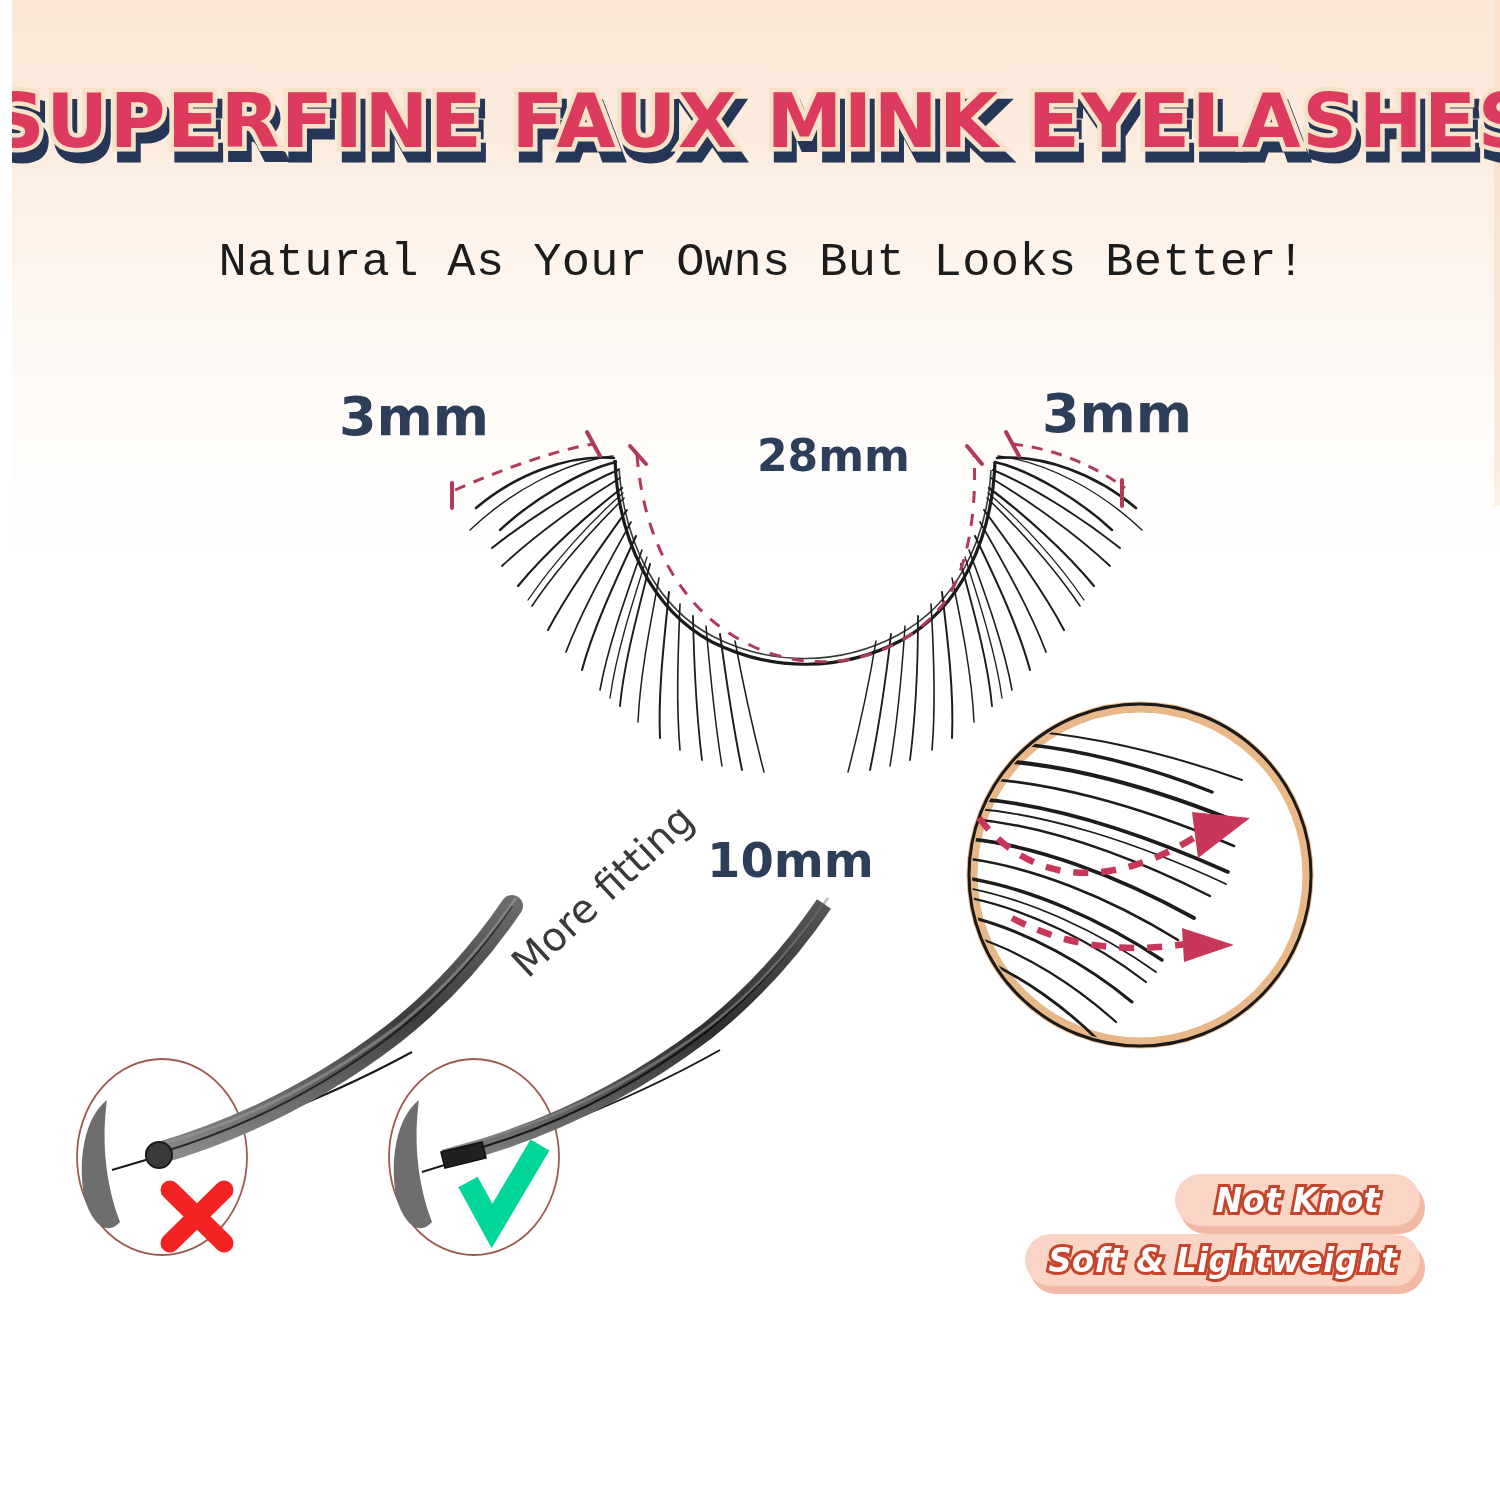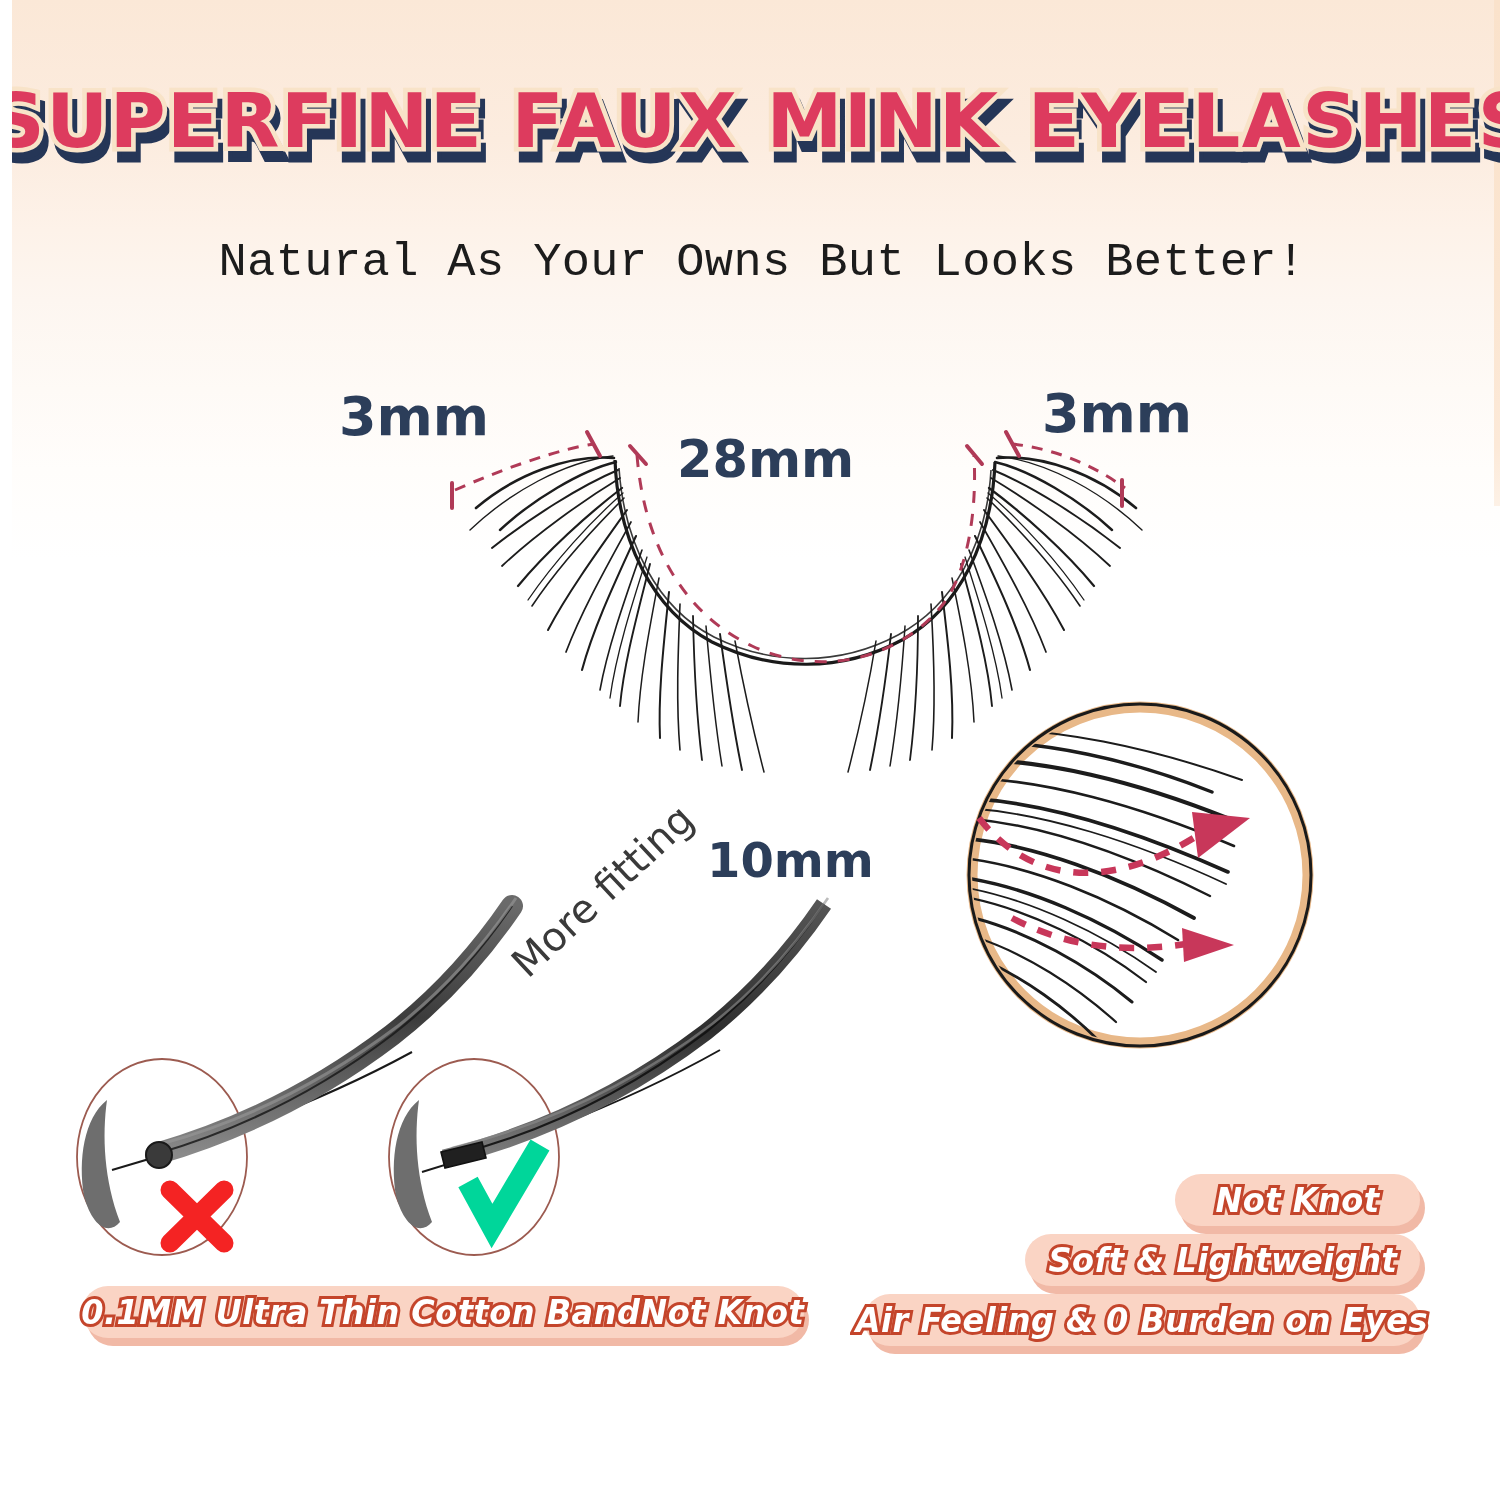--- a/index.html
+++ b/index.html
@@ -60,21 +60,21 @@
 
   
   .mlabel{
     position:absolute;
     font-family:"DejaVu Sans", sans-serif;
     font-weight:600;color:#2c3e5a;
     white-space:nowrap;
   }
   #lbl-left{left:327px;top:385px;font-size:54px;}
   #lbl-right{left:1030px;top:382px;font-size:54px;}
-  #lbl-top{left:665px;top:430px;font-size:51px;}
+  #lbl-top{left:745px;top:430px;font-size:44px;}
   #lbl-bottom{left:695px;top:832px;font-size:48px;}
 
   
   svg.layer{position:absolute;left:0;top:0;width:1500px;height:1500px;overflow:visible;pointer-events:none;}
 
   
   .more-fitting{
     position:absolute;left:522px;top:940px;
     font-family:"DejaVu Sans", sans-serif;
     font-size:40px;font-weight:500;color:#3a3a3a;
@@ -286,20 +286,14 @@
   <div class="mlabel" id="lbl-bottom">10mm</div>
 
   <div class="more-fitting">More fitting</div>
 
   <div class="badge" id="badge-not-knot">
     <span>Not Knot</span>
   </div>
   <div class="badge" id="badge-soft">
     <span>Soft &amp; Lightweight</span>
   </div>
-  <div class="badge" id="badge-air">
-    <span>Air Feeling &amp; 0 Burden on Eyes</span>
-  </div>
-  <div class="badge" id="badge-thin">
-    <span>0.1MM Ultra Thin Cotton BandNot Knot</span>
-  </div>
 
 </div>
 
 </body></html>

